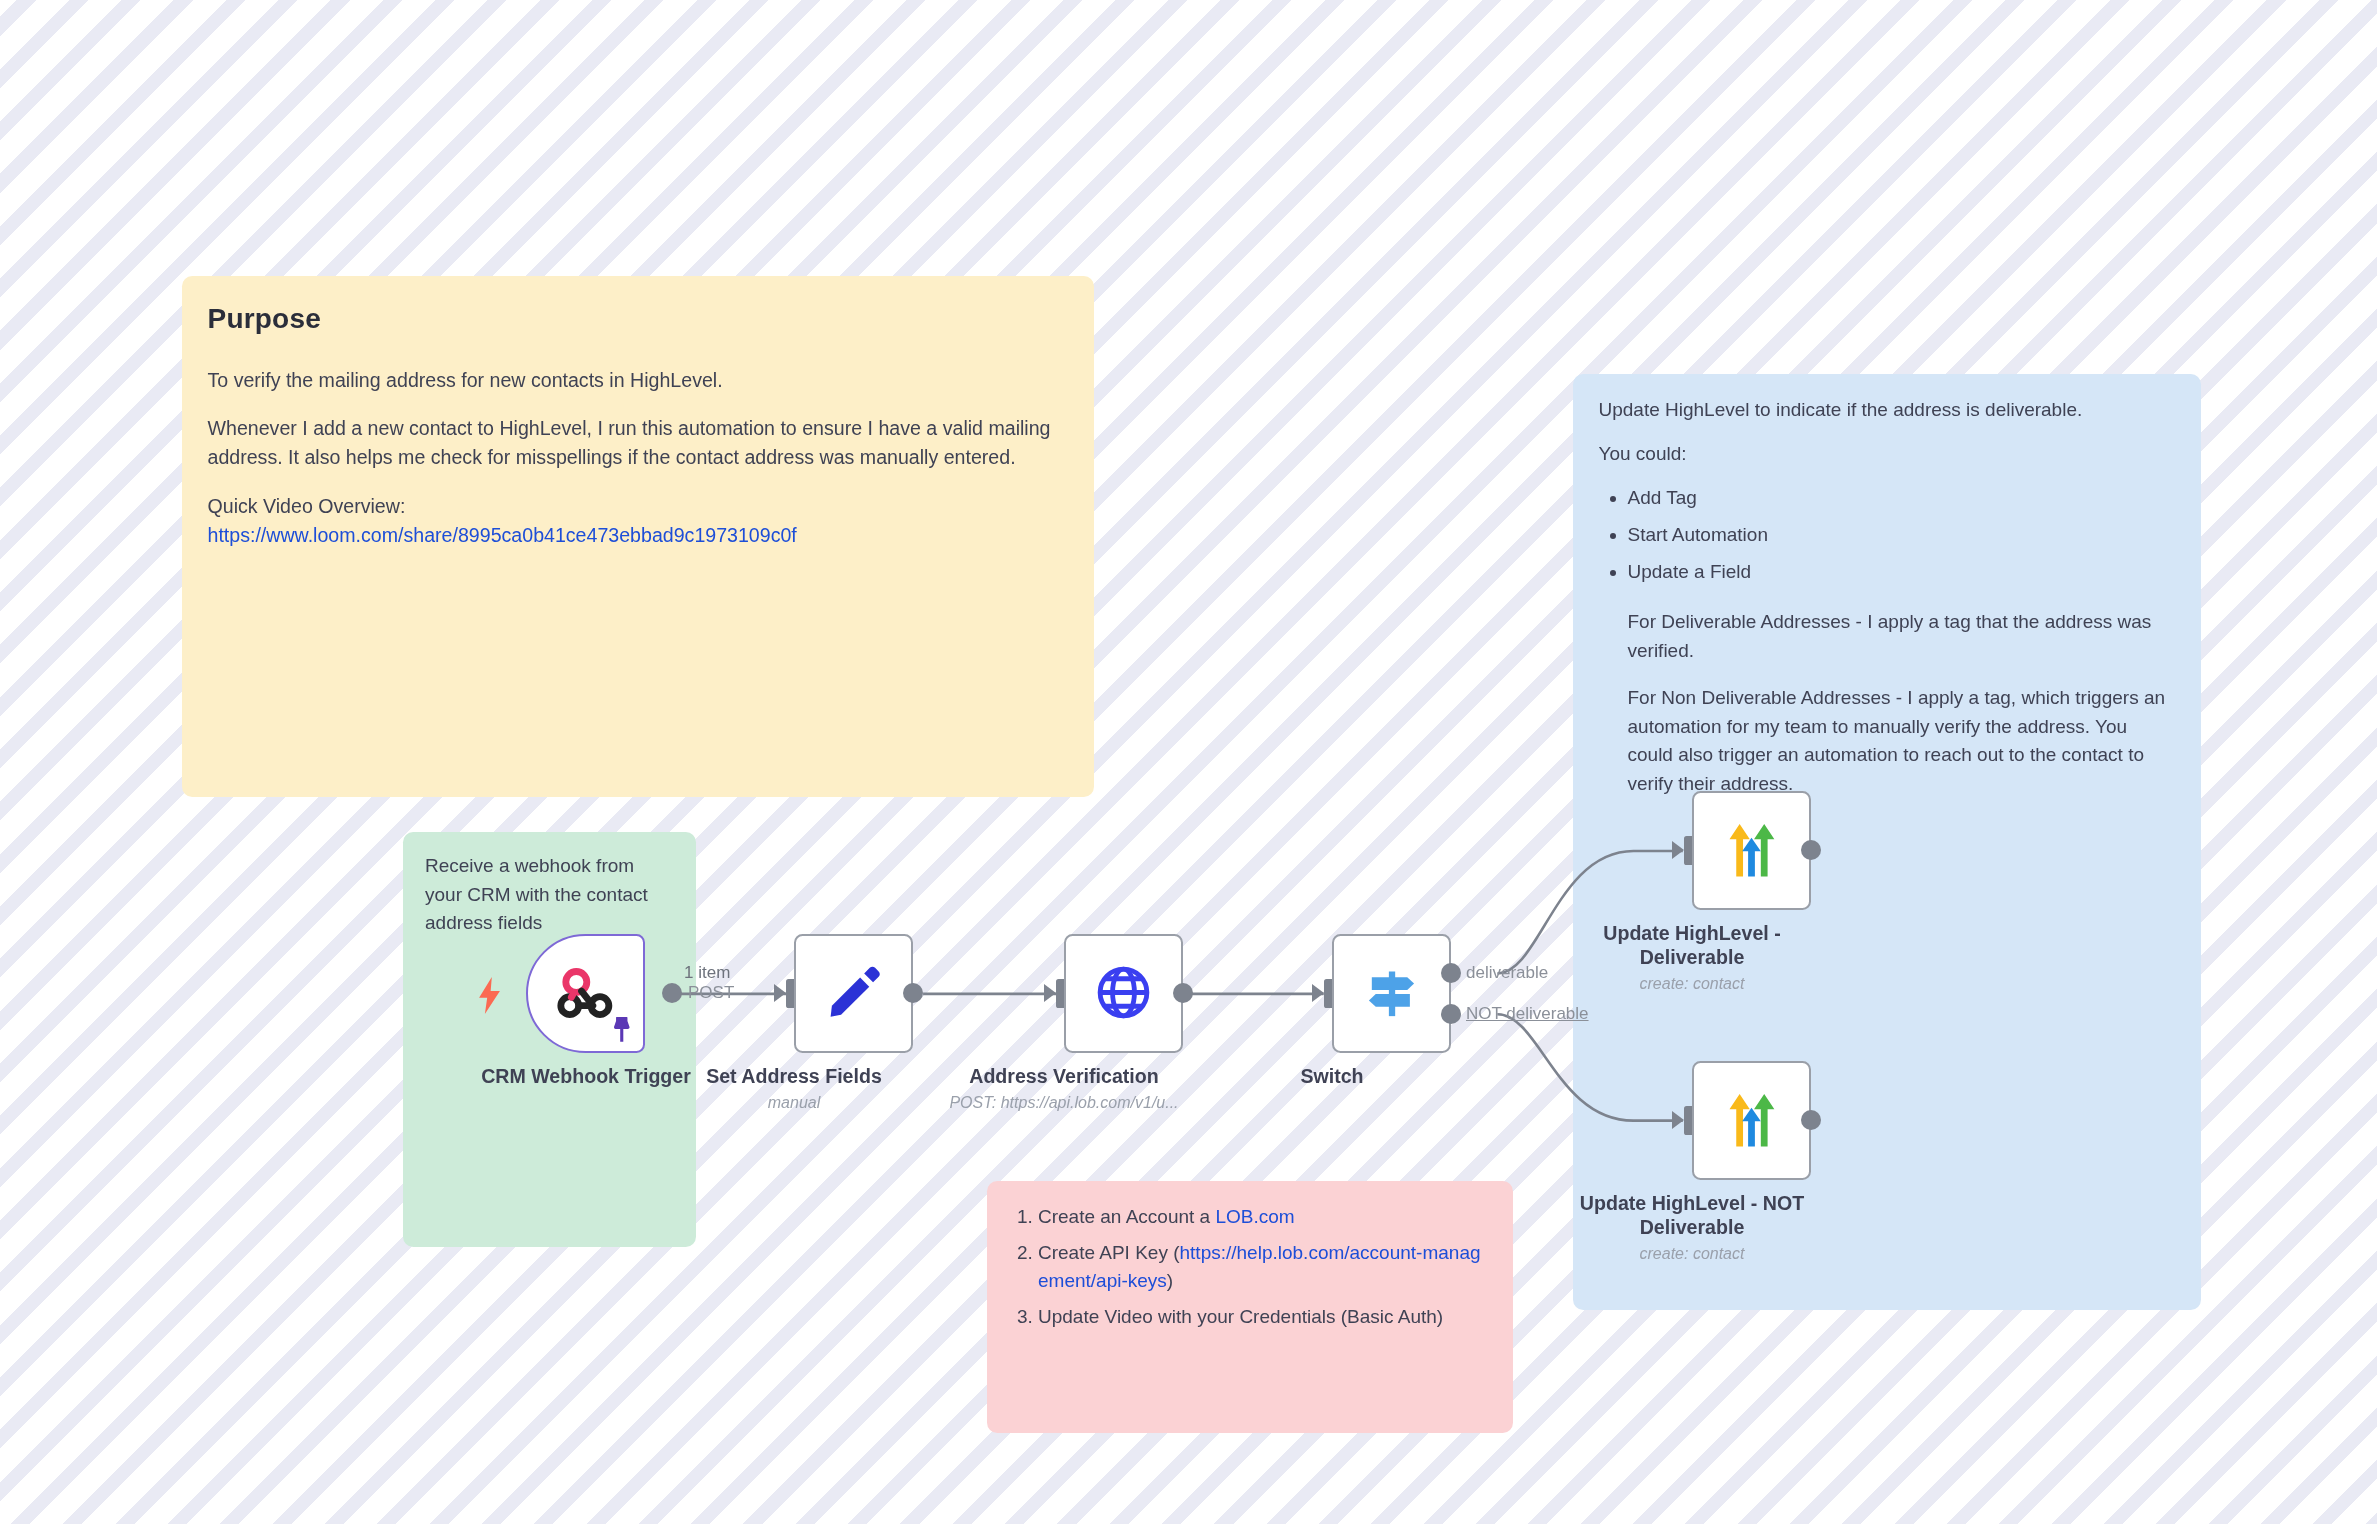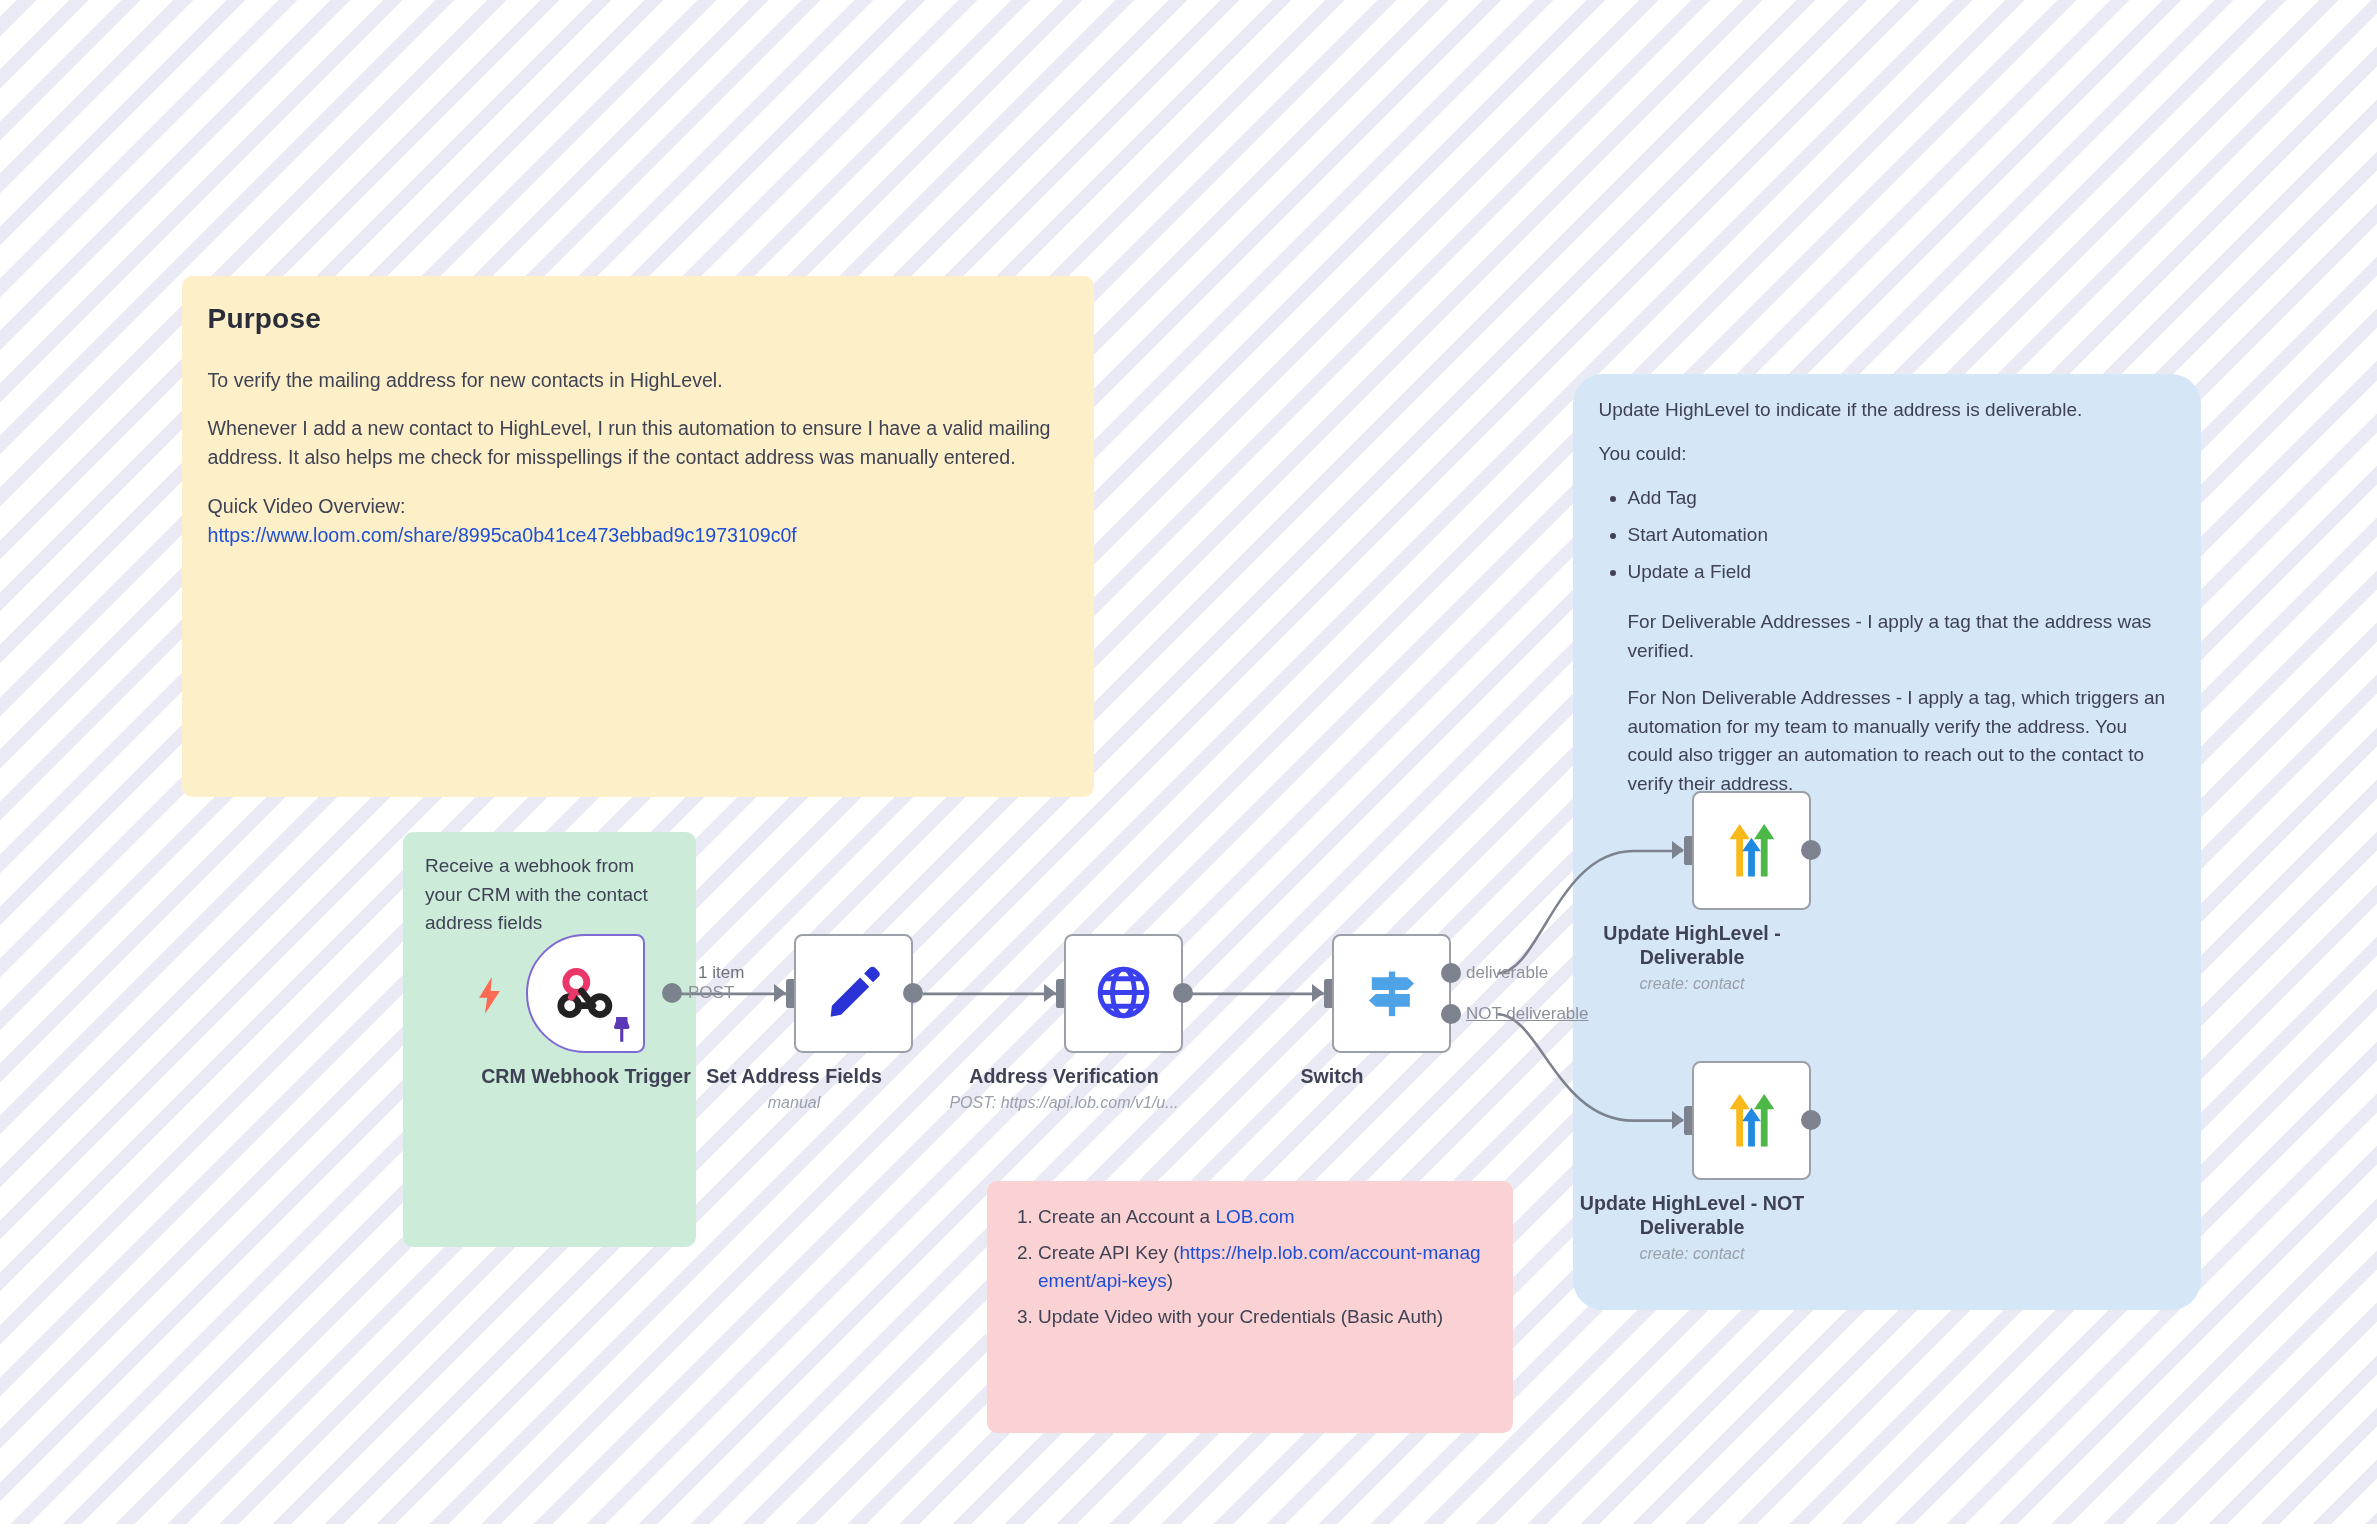--- a/index.html
+++ b/index.html
@@ -53,21 +53,20 @@
     margin-bottom: 25.5px;
     letter-spacing: 0.2px;
   }
   .link { color: #1d4ed8; text-decoration: none; word-break: break-all; }
 
   #note-blue {
     left: 1573px; top: 374px;
     width: 628px; height: 936px;
     background: #d5e6f7;
     font-size: 19px;
-    border-radius: 30px;
   }
   #note-blue .lead { margin-bottom: 15.3px; }
   #note-blue ul { margin: 0 0 5.1px 29px; }
   #note-blue li { margin: 0 0 8.5px 0; }
   #note-blue .indent { margin-left: 29px; margin-bottom: 19px; }
   #note-blue .indent:last-child { margin-bottom: 0; }
 
   #note-green {
     left: 403px; top: 832px;
     width: 293px; height: 415px;
@@ -340,16 +339,16 @@
           <path d="M23.5 34 V12 H19.5 L25.5 3 L31.5 12 H27.5 V34 Z" fill="#4cb847"></path>
         </svg>
       </span>
     </div>
     <div class="dot" style="left:109px; top:49px;"></div>
     <div class="node-label" style="top:131px;">Update HighLevel - NOT
 Deliverable</div>
     <div class="node-sub" style="top:184px;">create: contact</div>
   </div>
 
-  <span class="wire-label" style="left:698px; top:963px;">1 item</span>
+  <span class="wire-label" style="left:684px; top:963px;">1 item</span>
 
 </div>
 
 
 </body></html>

